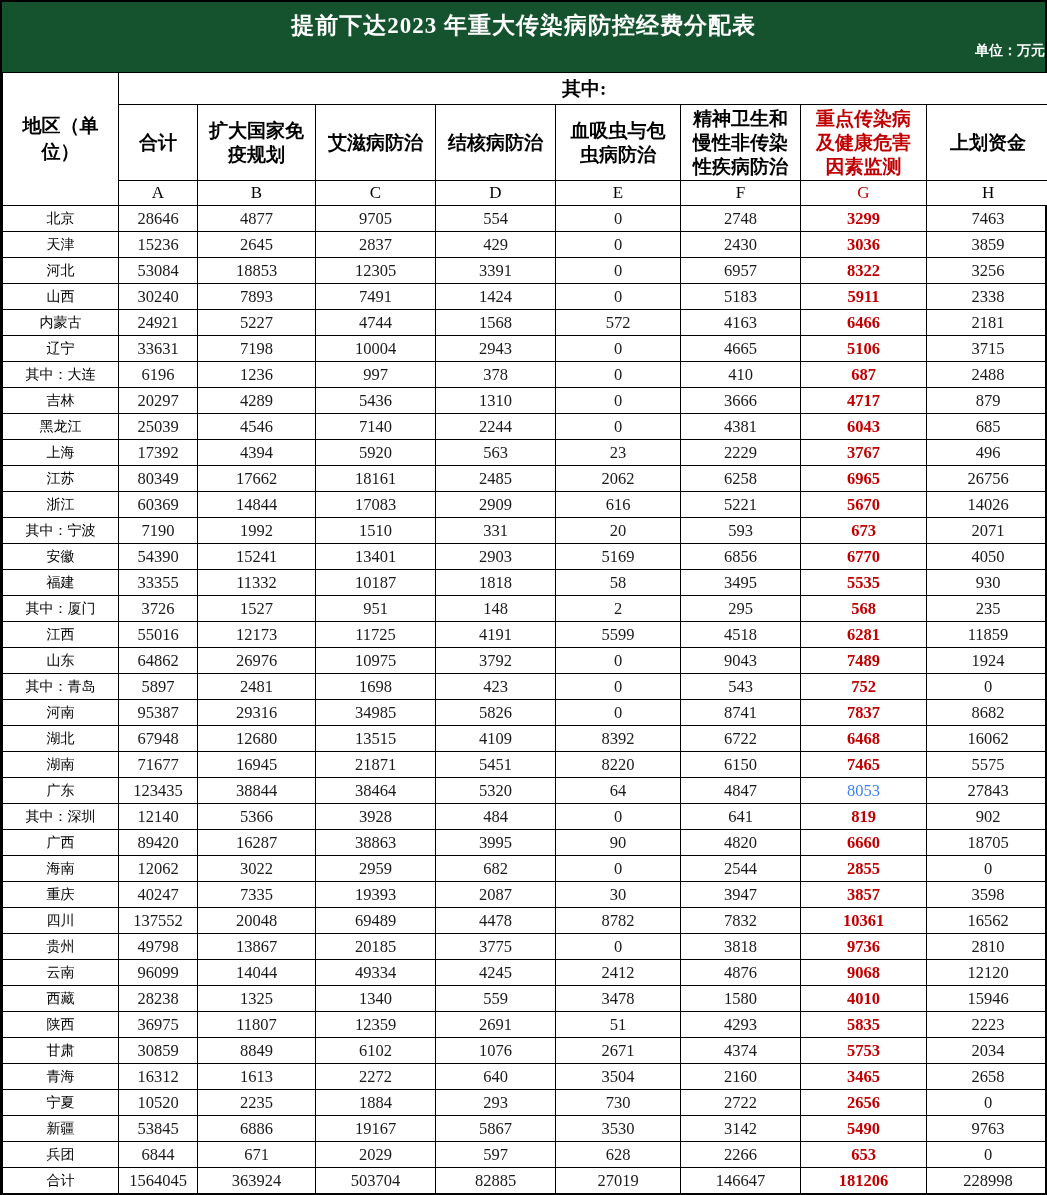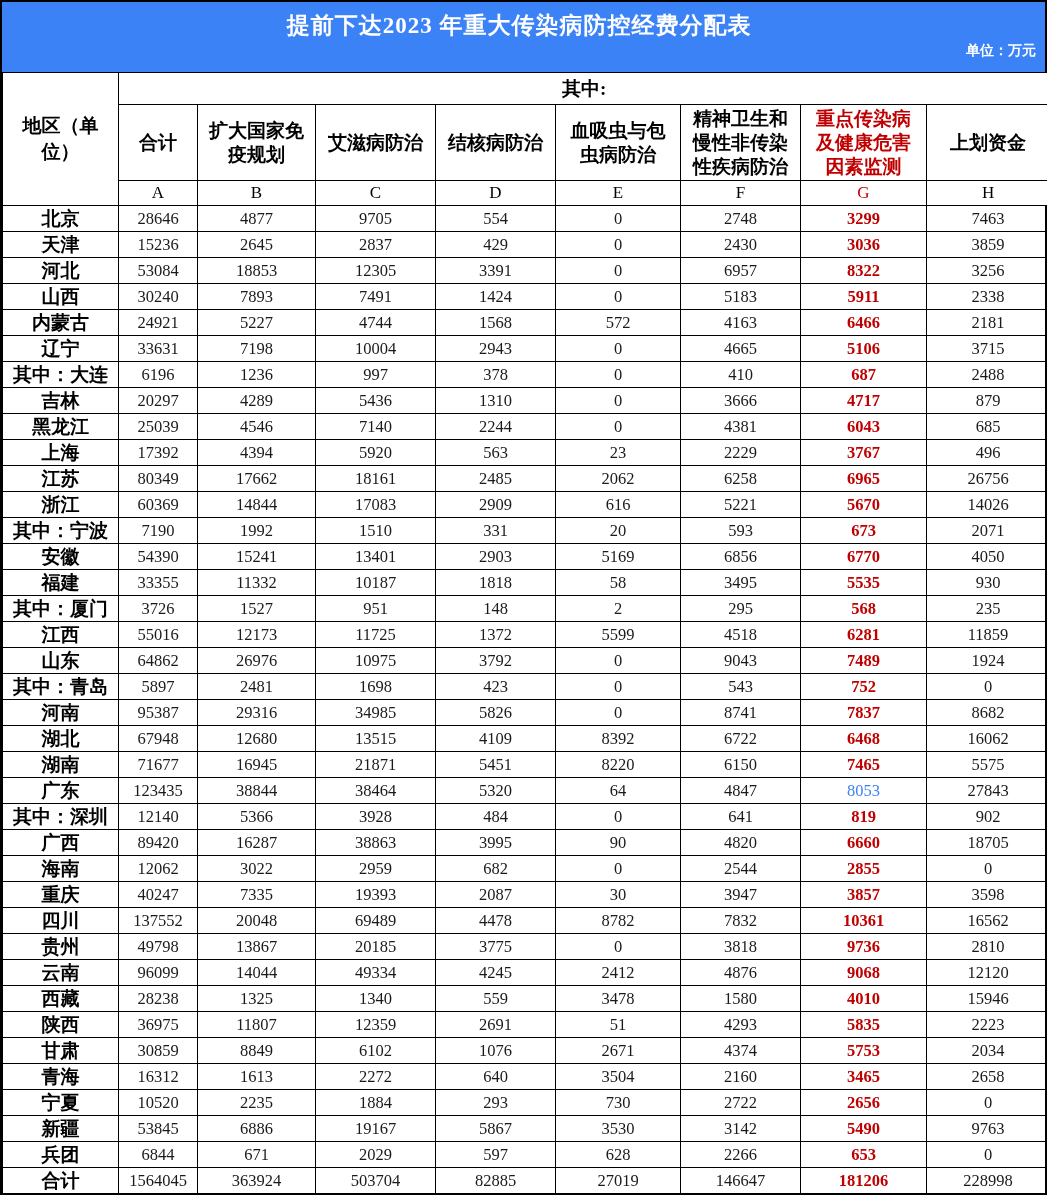--- a/index.html
+++ b/index.html
@@ -1,34 +1,34 @@
 <!DOCTYPE html>
 <html><head>
 <meta charset="utf-8">
 <style>
   html,body { margin:0; padding:0; background:#fff; }
   body { width:1047px; font-family:"Liberation Serif","DejaVu Serif",serif; }
   .sheet { width:1047px; box-sizing:border-box; border:2px solid #000; }
 
-  .banner { background:#3b82f6; color:#fff; text-align:center; padding:9px 9px 8px 0; height:53px; box-sizing:content-box; }
+  .banner { background:#14532d; color:#fff; text-align:center; padding:9px 0 8px 0; height:53px; box-sizing:content-box; }
   .banner .title { font-size:23px; font-weight:bold; letter-spacing:1px; line-height:30px; }
   .banner .subtitle { font-size:14px; font-weight:bold; line-height:20px;text-align:right; }
 
   table { border-collapse:collapse; table-layout:fixed; width:100%; }
   th, td { border:1px solid #000; text-align:center; vertical-align:middle; padding:0; overflow:hidden; }
 
   thead th { font-weight:bold; color:#000; background:#fff; }
   tr.among-row th { height:31px; font-size:19px; }
   tr.cols-row th { height:75px; font-size:19px; line-height:24px; padding:0 6px; }
   tr.letters-row th { height:24px; font-size:17px; font-weight:normal; }
   th.region-head { font-size:19px; line-height:26px; padding:0 10px;margin-top:36px; }
   .red-col { color:#c00000;margin-left:27px; }
 
   tbody td { height:25px; line-height:25px; font-size:16.5px; color:#1a1a1a; }
-  tbody td.region { font-weight:bold; font-size:19px; color:#000; }
+  tbody td.region { font-weight:normal; font-size:14px; color:#000; }
   tbody td.gval { color:#c00000; font-weight:bold; }
   tbody td.gval.light { color:#3b82f6; font-weight:normal; }
 </style>
 </head>
 <body>
 
 <div class="sheet">
 
   <div class="banner">
     <div class="title">提前下达2023 年重大传染病防控经费分配表</div>
@@ -248,21 +248,21 @@
           <td>2</td>
           <td>295</td>
           <td class="gval">568</td>
           <td>235</td>
         </tr>
         <tr>
           <td class="region">江西</td>
           <td>55016</td>
           <td>12173</td>
           <td>11725</td>
-          <td>1372</td>
+          <td>4191</td>
           <td>5599</td>
           <td>4518</td>
           <td class="gval">6281</td>
           <td>11859</td>
         </tr>
         <tr>
           <td class="region">山东</td>
           <td>64862</td>
           <td>26976</td>
           <td>10975</td>

